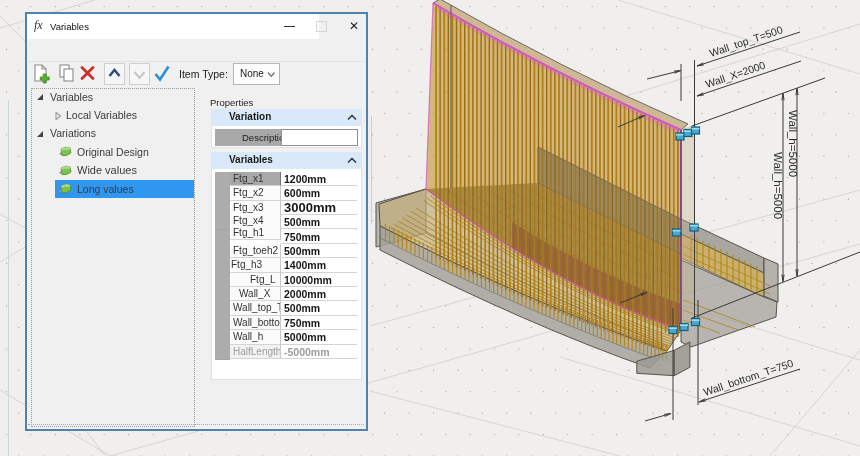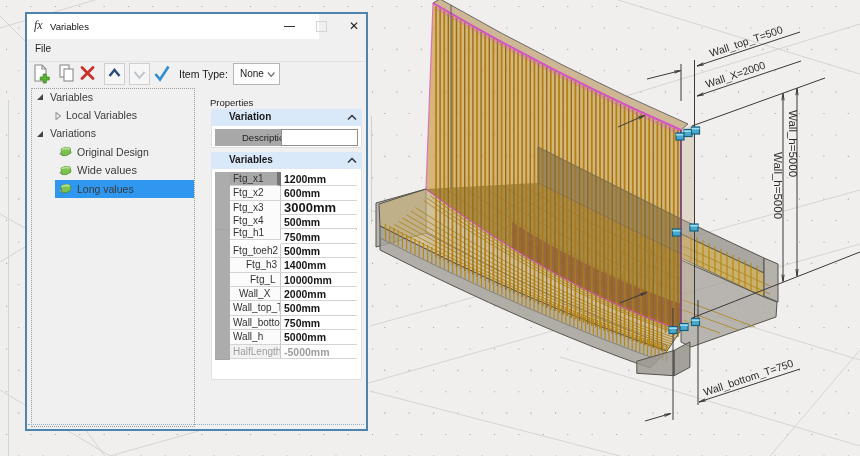--- a/index.html
+++ b/index.html
@@ -102,23 +102,20 @@
 </svg>
 </div>
 <div id="dlg">
   <div class="abs" style="left:0;top:0;width:280px;height:25px;background:#ffffff;padding-left:12px;">
     <div class="abs" style="left:7px;top:4px;font-family:'Liberation Serif',serif;font-style:italic;font-size:12px;color:#333;">fx</div>
     <div class="abs" style="left:23px;top:7px;font-size:9.5px;color:#111;">Variables</div>
     <div class="abs" style="left:257px;top:12px;width:11px;height:1px;background:#333;"></div>
     <div class="abs" style="left:289px;top:7px;width:9px;height:9px;border:1px solid #d6d6d6;"></div>
     <div class="abs" style="left:322px;top:5px;font-size:12px;color:#222;">✕</div>
   </div>
-  <div class="abs" style="left:0;top:25px;width:339px;height:22px;background:#f0f0f0;">
-    <div class="abs" style="left:8px;top:4px;font-size:10px;color:#222;">File</div>
-  </div>
   <div class="abs" style="left:0;top:47px;width:339px;height:1px;background:#e2e2e2;"></div>
 </div>
 
 <svg width="330" height="28" viewBox="0 0 330 28" style="position:absolute;left:27px;top:61px;">
   <path d="M8 4 h7 l4 4 v12 h-11 z" fill="#fff" stroke="#8a8a8a" stroke-width="1.1"></path>
   <path d="M15 4 v4 h4" fill="none" stroke="#8a8a8a" stroke-width="1.1"></path>
   <path d="M16.2 13 h3 v3 h3 v3 h-3 v3 h-3 v-3 h-3 v-3 h3 z" fill="#58b434" stroke="#3d8520" stroke-width="0.8"></path>
   <rect x="33" y="4" width="9" height="12" fill="#fff" stroke="#8a8a8a" stroke-width="1.1"></rect>
   <rect x="37" y="8" width="9" height="12" fill="#fff" stroke="#8a8a8a" stroke-width="1.1"></rect>
   <path d="M55 6.5 L66 17.5 M66 6.5 L55 17.5" stroke="#c9302c" stroke-width="2.8" stroke-linecap="round"></path>
@@ -176,39 +173,39 @@
 <div class="abs" style="position:absolute;left:215px;top:129px;width:66px;height:17px;background:#a8a8a8;font-size:9.5px;color:#1c1c1c;line-height:17px;padding-left:27px;box-sizing:border-box;">Description</div>
 <div class="abs" style="position:absolute;left:281px;top:129px;width:77px;height:17px;background:#fff;border:1px solid #8f8f8f;box-sizing:border-box;"></div>
 <div class="abs" style="position:absolute;left:211px;top:152px;width:151px;height:228px;background:#fff;border:1px solid #e0e0e0;box-sizing:border-box;"></div>
 <div class="abs" style="position:absolute;left:211px;top:152px;width:151px;height:17px;background:#d9e9f9;"></div>
 <div class="abs" style="position:absolute;left:229px;top:154px;font-size:10px;font-weight:bold;color:#1a1a1a;">Variables</div>
 <svg width="10" height="7" viewBox="0 0 10 7" style="position:absolute;left:347px;top:157px;">
     <path d="M1 5.5 L5 1.5 L9 5.5" fill="none" stroke="#333" stroke-width="1.5"></path>
   </svg>
 <div class="abs" style="position:absolute;left:215px;top:172px;width:142px;height:187px;border:1px solid #bdbdbd;box-sizing:border-box;"></div>
 <div style="position:absolute;left:215px;top:172.0px;width:15px;height:14.38px;background:#acacac;border-bottom:1px solid #a4a4a4;"></div>
-<div style="position:absolute;left:230px;top:172.0px;width:51px;height:14.38px;background:#a8a8a8;border-bottom:1px solid #d4d4d4;border-right:4px solid #737373;font-size:10px;color:#333;line-height:14.38px;padding-left:3px;box-sizing:border-box;white-space:nowrap;overflow:hidden;">Ftg_x1</div>
+<div style="position:absolute;left:230px;top:172.0px;width:51px;height:14.38px;background:#a8a8a8;border-bottom:1px solid #d4d4d4;border-right:1px solid #737373;font-size:10px;color:#333;line-height:14.38px;padding-left:3px;box-sizing:border-box;white-space:nowrap;overflow:hidden;">Ftg_x1</div>
 <div style="position:absolute;left:281px;top:172.0px;width:76px;height:14.38px;background:#fff;border-bottom:1px solid #d4d4d4;font-size:10.5px;font-weight:bold;color:#161616;line-height:14.38px;padding-left:3px;box-sizing:border-box;white-space:nowrap;overflow:hidden;">1200mm</div>
 <div style="position:absolute;left:215px;top:186.4px;width:15px;height:14.38px;background:#acacac;border-bottom:1px solid #a4a4a4;"></div>
 <div style="position:absolute;left:230px;top:186.4px;width:51px;height:14.38px;background:#fbfbfb;border-bottom:1px solid #d4d4d4;border-right:1px solid #c8c8c8;font-size:10px;color:#333;line-height:14.38px;padding-left:3px;box-sizing:border-box;white-space:nowrap;overflow:hidden;">Ftg_x2</div>
 <div style="position:absolute;left:281px;top:186.4px;width:76px;height:14.38px;background:#fff;border-bottom:1px solid #d4d4d4;font-size:10.5px;font-weight:bold;color:#161616;line-height:14.38px;padding-left:3px;box-sizing:border-box;white-space:nowrap;overflow:hidden;">600mm</div>
 <div style="position:absolute;left:215px;top:200.8px;width:15px;height:14.38px;background:#acacac;border-bottom:1px solid #a4a4a4;"></div>
 <div style="position:absolute;left:230px;top:200.8px;width:51px;height:14.38px;background:#fbfbfb;border-bottom:1px solid #d4d4d4;border-right:1px solid #c8c8c8;font-size:10px;color:#333;line-height:14.38px;padding-left:3px;box-sizing:border-box;white-space:nowrap;overflow:hidden;">Ftg_x3</div>
 <div style="position:absolute;left:281px;top:200.8px;width:76px;height:14.38px;background:#fff;border-bottom:1px solid #d4d4d4;font-size:13px;font-weight:bold;color:#161616;line-height:14.38px;padding-left:3px;box-sizing:border-box;white-space:nowrap;overflow:hidden;">3000mm</div>
 <div style="position:absolute;left:215px;top:215.1px;width:15px;height:14.38px;background:#acacac;border-bottom:1px solid #a4a4a4;"></div>
 <div style="position:absolute;left:230px;top:214px;width:51px;height:14.38px;background:#fbfbfb;border-bottom:1px solid #d4d4d4;border-right:1px solid #c8c8c8;font-size:10px;color:#333;line-height:14.38px;padding-left:3px;box-sizing:border-box;white-space:nowrap;overflow:hidden;">Ftg_x4</div>
 <div style="position:absolute;left:281px;top:215.1px;width:76px;height:14.38px;background:#fff;border-bottom:1px solid #d4d4d4;font-size:10.5px;font-weight:bold;color:#161616;line-height:14.38px;padding-left:3px;box-sizing:border-box;white-space:nowrap;overflow:hidden;">500mm</div>
 <div style="position:absolute;left:215px;top:229.5px;width:15px;height:14.38px;background:#acacac;border-bottom:1px solid #a4a4a4;"></div>
 <div style="position:absolute;left:230px;top:226px;width:51px;height:14.38px;background:#fbfbfb;border-bottom:1px solid #d4d4d4;border-right:1px solid #c8c8c8;font-size:10px;color:#333;line-height:14.38px;padding-left:3px;box-sizing:border-box;white-space:nowrap;overflow:hidden;">Ftg_h1</div>
 <div style="position:absolute;left:281px;top:229.5px;width:76px;height:14.38px;background:#fff;border-bottom:1px solid #d4d4d4;font-size:10.5px;font-weight:bold;color:#161616;line-height:14.38px;padding-left:3px;box-sizing:border-box;white-space:nowrap;overflow:hidden;">750mm</div>
 <div style="position:absolute;left:215px;top:243.9px;width:15px;height:14.38px;background:#acacac;border-bottom:1px solid #a4a4a4;"></div>
 <div style="position:absolute;left:230px;top:243.9px;width:51px;height:14.38px;background:#fbfbfb;border-bottom:1px solid #d4d4d4;border-right:1px solid #c8c8c8;font-size:10px;color:#333;line-height:14.38px;padding-left:3px;box-sizing:border-box;white-space:nowrap;overflow:hidden;">Ftg_toeh2</div>
 <div style="position:absolute;left:281px;top:243.9px;width:76px;height:14.38px;background:#fff;border-bottom:1px solid #d4d4d4;font-size:10.5px;font-weight:bold;color:#161616;line-height:14.38px;padding-left:3px;box-sizing:border-box;white-space:nowrap;overflow:hidden;">500mm</div>
 <div style="position:absolute;left:215px;top:258.3px;width:15px;height:14.38px;background:#acacac;border-bottom:1px solid #a4a4a4;"></div>
-<div style="position:absolute;left:230px;top:258.3px;width:51px;height:14.38px;background:#fbfbfb;border-bottom:1px solid #d4d4d4;border-right:1px solid #c8c8c8;font-size:10px;color:#333;line-height:14.38px;padding-left:16px;box-sizing:border-box;white-space:nowrap;overflow:hidden;">Ftg_h3</div>
+<div style="position:absolute;left:230px;top:258.3px;width:51px;height:14.38px;background:#fbfbfb;border-bottom:1px solid #d4d4d4;border-right:1px solid #c8c8c8;font-size:10px;color:#333;line-height:14.38px;padding-left:1px;box-sizing:border-box;white-space:nowrap;overflow:hidden;">Ftg_h3</div>
 <div style="position:absolute;left:281px;top:258.3px;width:76px;height:14.38px;background:#fff;border-bottom:1px solid #d4d4d4;font-size:10.5px;font-weight:bold;color:#161616;line-height:14.38px;padding-left:3px;box-sizing:border-box;white-space:nowrap;overflow:hidden;">1400mm</div>
 <div style="position:absolute;left:215px;top:272.7px;width:15px;height:14.38px;background:#acacac;border-bottom:1px solid #a4a4a4;"></div>
 <div style="position:absolute;left:230px;top:272.7px;width:51px;height:14.38px;background:#fbfbfb;border-bottom:1px solid #d4d4d4;border-right:1px solid #c8c8c8;font-size:10px;color:#333;line-height:14.38px;padding-left:20px;box-sizing:border-box;white-space:nowrap;overflow:hidden;">Ftg_L</div>
 <div style="position:absolute;left:281px;top:272.7px;width:76px;height:14.38px;background:#fff;border-bottom:1px solid #d4d4d4;font-size:10.5px;font-weight:bold;color:#161616;line-height:14.38px;padding-left:3px;box-sizing:border-box;white-space:nowrap;overflow:hidden;">10000mm</div>
 <div style="position:absolute;left:215px;top:287.0px;width:15px;height:14.38px;background:#acacac;border-bottom:1px solid #a4a4a4;"></div>
 <div style="position:absolute;left:230px;top:287.0px;width:51px;height:14.38px;background:#fbfbfb;border-bottom:1px solid #d4d4d4;border-right:1px solid #c8c8c8;font-size:10px;color:#333;line-height:14.38px;padding-left:9px;box-sizing:border-box;white-space:nowrap;overflow:hidden;">Wall_X</div>
 <div style="position:absolute;left:281px;top:287.0px;width:76px;height:14.38px;background:#fff;border-bottom:1px solid #d4d4d4;font-size:10.5px;font-weight:bold;color:#161616;line-height:14.38px;padding-left:3px;box-sizing:border-box;white-space:nowrap;overflow:hidden;">2000mm</div>
 <div style="position:absolute;left:215px;top:301.4px;width:15px;height:14.38px;background:#acacac;border-bottom:1px solid #a4a4a4;"></div>
 <div style="position:absolute;left:230px;top:301.4px;width:51px;height:14.38px;background:#fbfbfb;border-bottom:1px solid #d4d4d4;border-right:1px solid #c8c8c8;font-size:10px;color:#333;line-height:14.38px;padding-left:3px;box-sizing:border-box;white-space:nowrap;overflow:hidden;">Wall_top_T</div>
 <div style="position:absolute;left:281px;top:301.4px;width:76px;height:14.38px;background:#fff;border-bottom:1px solid #d4d4d4;font-size:10.5px;font-weight:bold;color:#161616;line-height:14.38px;padding-left:3px;box-sizing:border-box;white-space:nowrap;overflow:hidden;">500mm</div>

